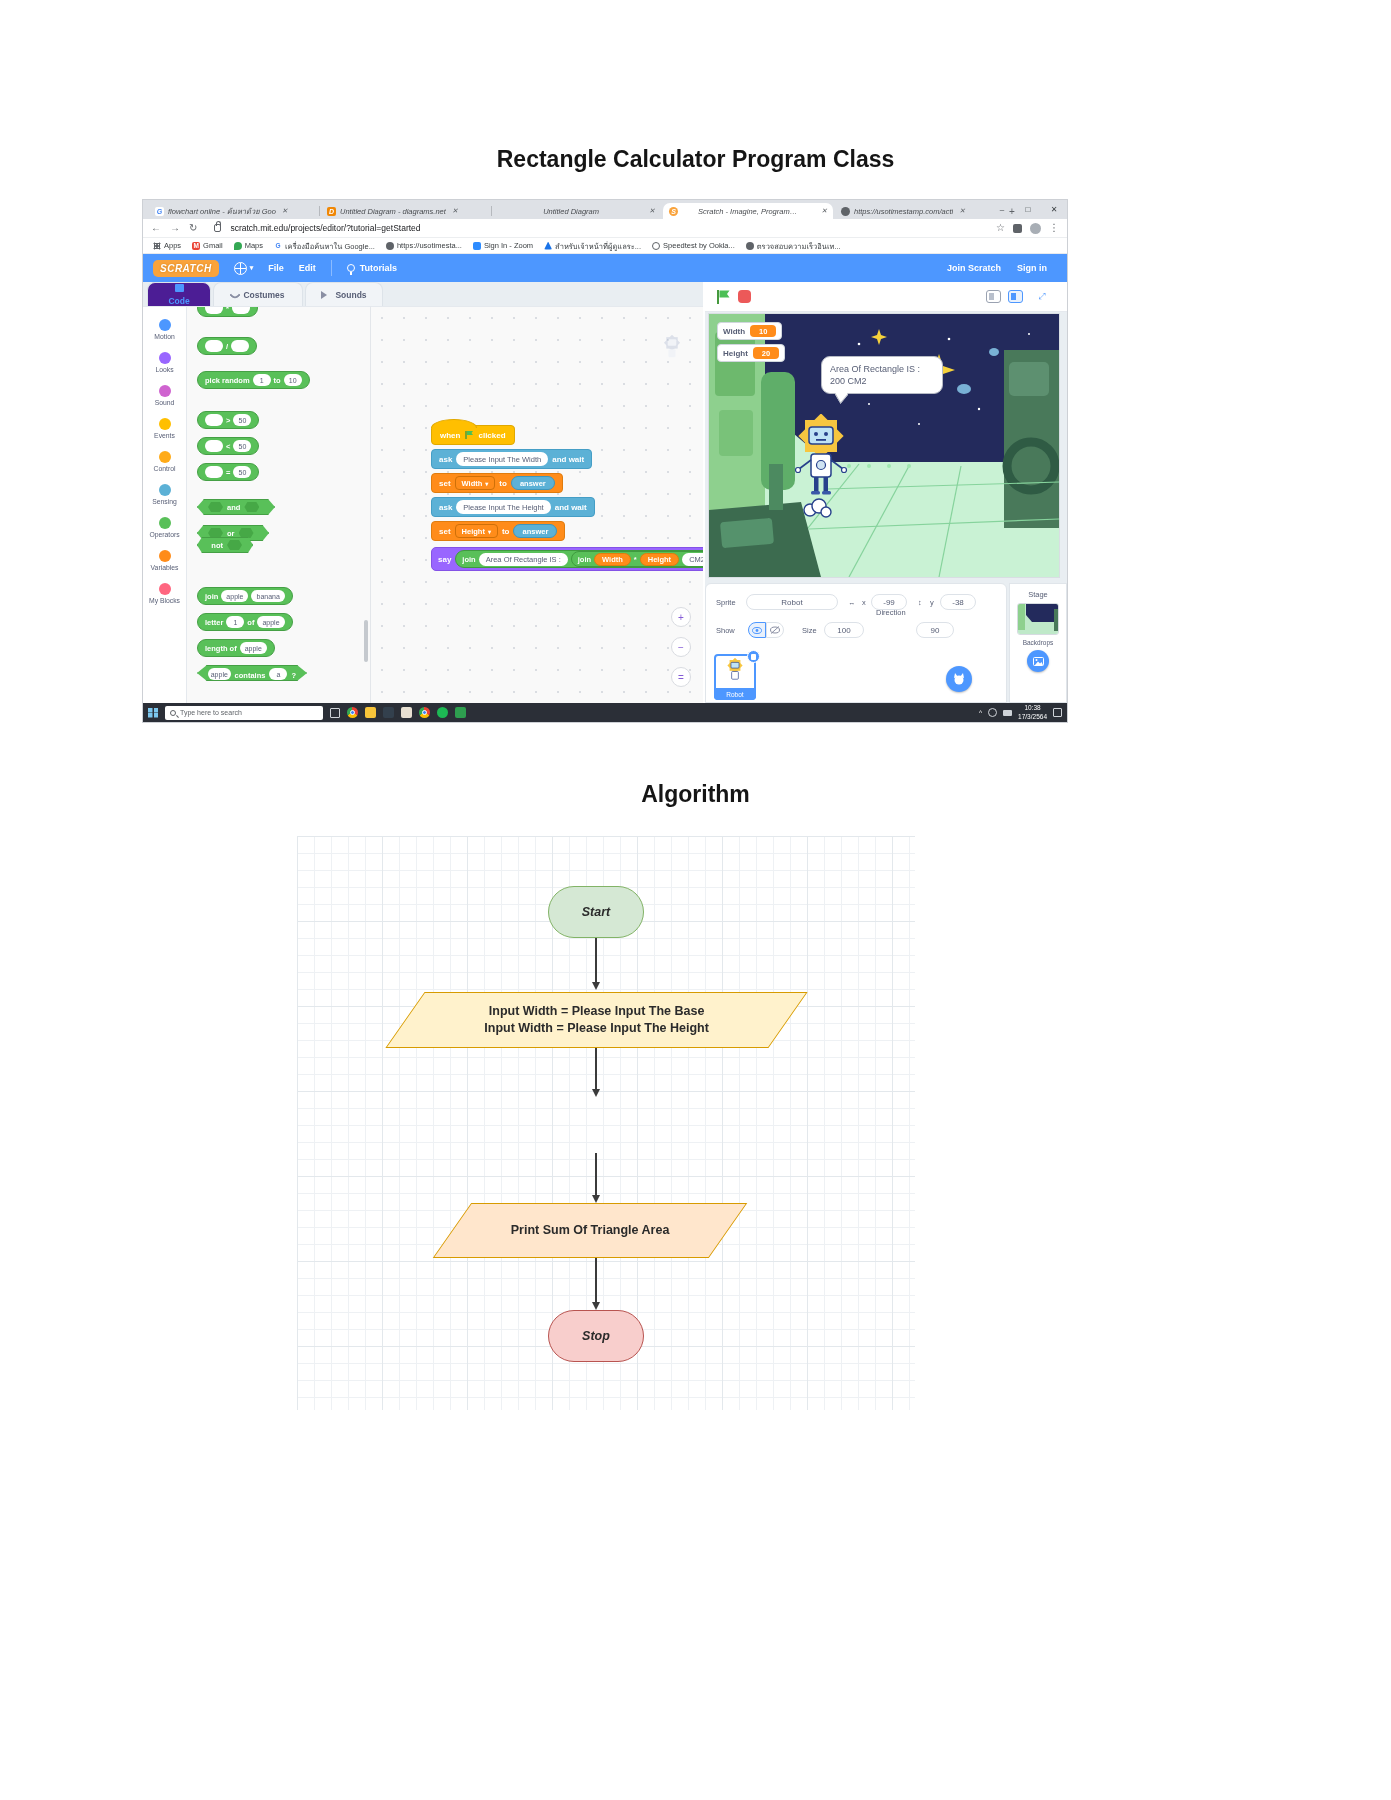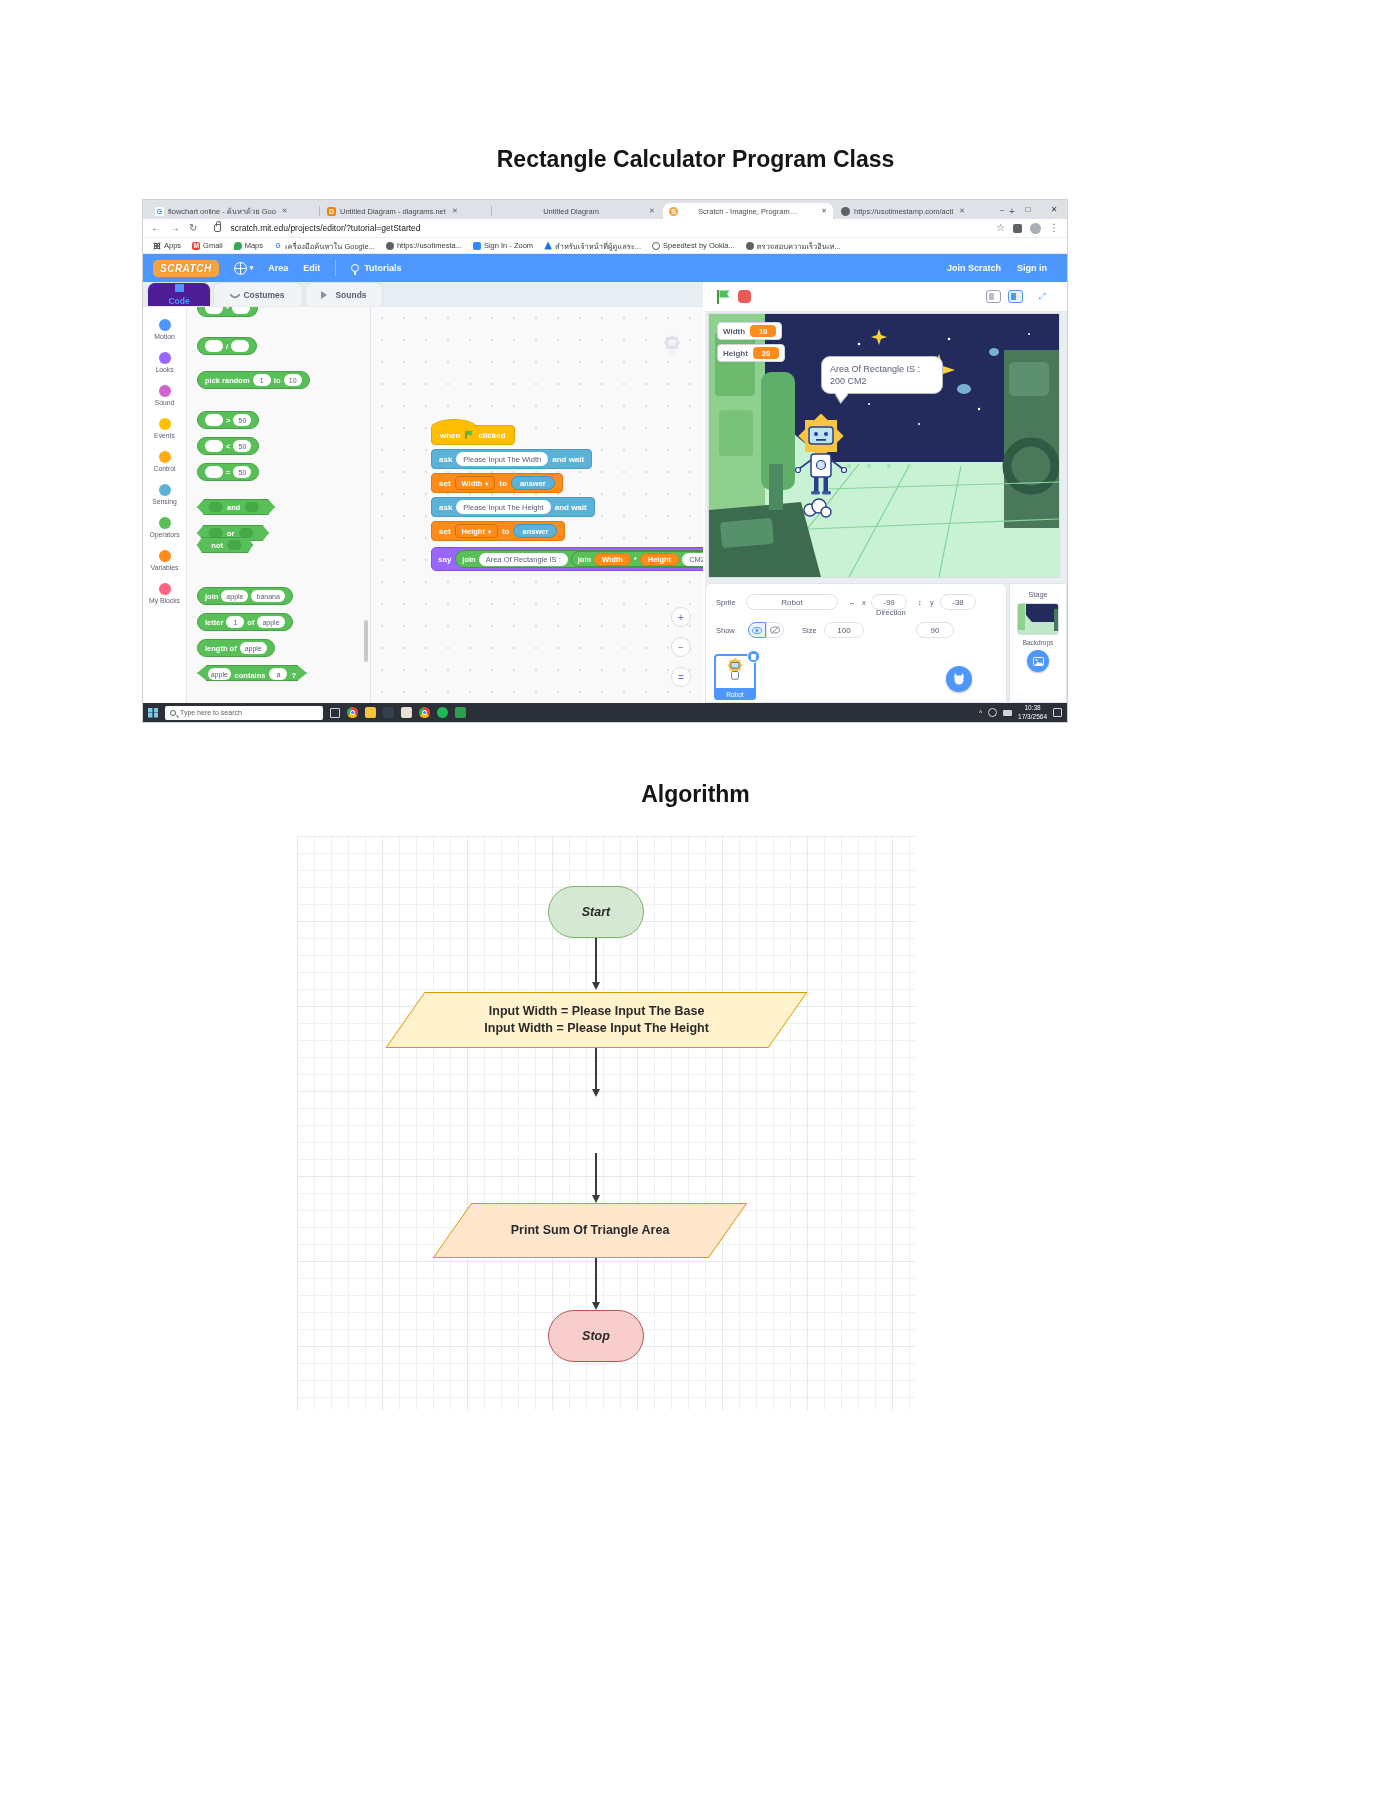--- a/index.html
+++ b/index.html
@@ -10,21 +10,21 @@
   *{box-sizing:border-box;}
 
   
   .doc-title{left:0;right:0;top:146px;text-align:center;font-size:23px;font-weight:bold;color:#151515;}
   .algo-title{left:0;right:0;top:781px;text-align:center;font-size:23px;font-weight:bold;color:#151515;}
 
   
   .browser{left:143px;top:200px;width:924px;height:522px;background:#fff;outline:1px solid #cdd0d5;overflow:hidden;}
   .tabstrip{left:0;top:0;width:924px;height:19px;background:#dee1e6;}
   .tab{position:absolute;top:3px;height:16px;border-radius:7px 7px 0 0;display:flex;align-items:center;
-       gap:4px;padding:0 6px;font-size:7.5px;color:#494c50;background:transparent;white-space:nowrap;overflow:hidden;}
+       gap:4px;padding:0 6px;font-size:7.5px;color:#494c50;background:transparent;white-space:nowrap;overflow:hidden;font-style:italic;}
   .tab.active{background:#ffffff;gap:20px;}
   .tab .ttl{overflow:hidden;text-overflow:ellipsis;max-width:118px;}
   .tab .x{font-size:7px;color:#5f6368;margin-left:2px;}
   .fav{width:9px;height:9px;border-radius:2px;flex:0 0 auto;display:flex;align-items:center;justify-content:center;
        font-size:7px;font-weight:bold;color:#fff;}
   .tabsep{position:absolute;top:6px;width:1px;height:10px;background:#b6b9be;}
   .winctl{position:absolute;top:0;height:19px;width:26px;display:flex;align-items:center;justify-content:center;
           font-size:8px;color:#3c4043;}
   .newtab{position:absolute;top:4px;width:14px;height:14px;border-radius:50%;display:flex;align-items:center;
           justify-content:center;font-size:10px;color:#5f6368;}
@@ -288,21 +288,21 @@
         <span>ตรวจสอบความเร็วอินเท...</span>
       </span>
   </div>
 
   <div class="abs sheader">
     <span class="slogo">SCRATCH</span>
     <span class="flex" style="gap:3px;">
       <span class="globe"></span>
       <span style="font-size:7px;">▾</span>
     </span>
-    <span>Area</span>
+    <span>File</span>
     <span>Edit</span>
     <span class="menusep"></span>
     <span class="flex" style="gap:5px;">
       <span class="bulb"></span>
       <span>Tutorials</span>
     </span>
     <span class="hright">
       <span>Join Scratch</span>
       <span>Sign in</span>
     </span>

